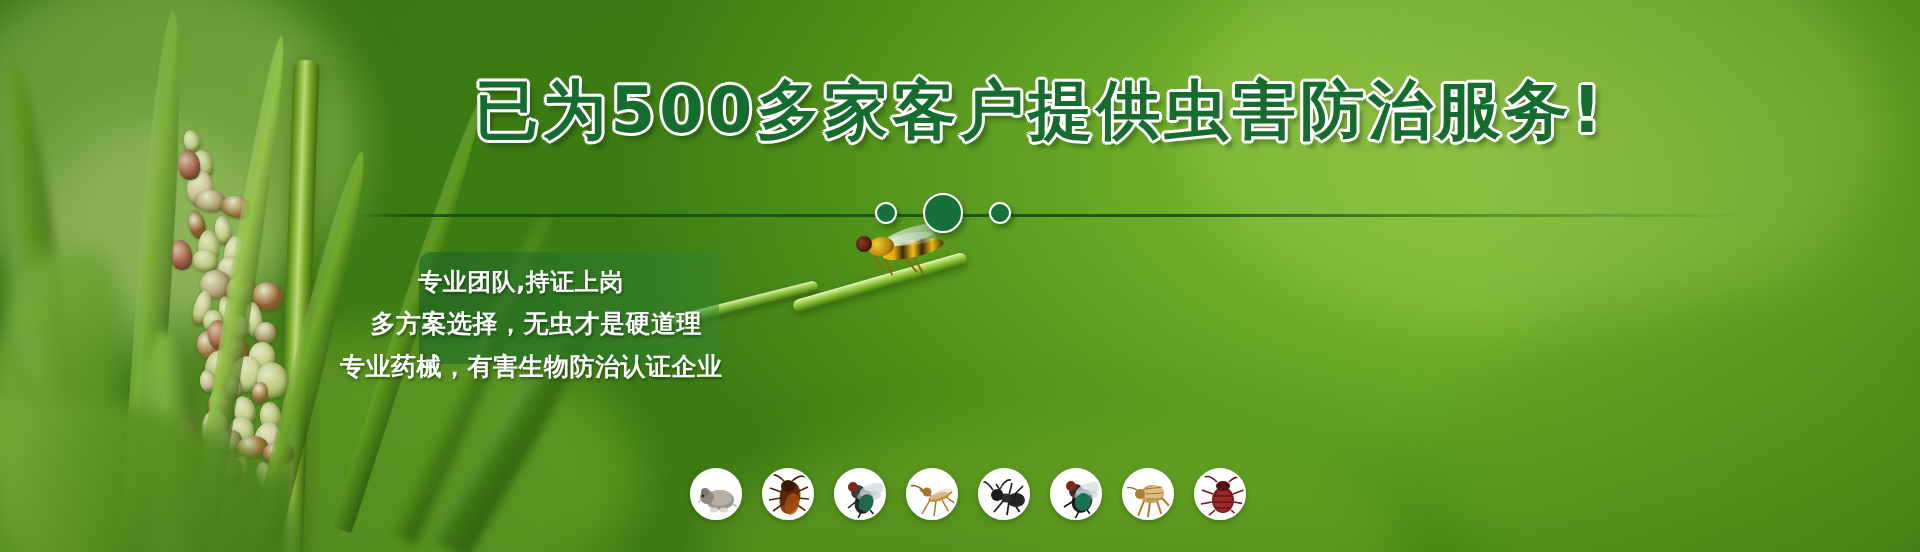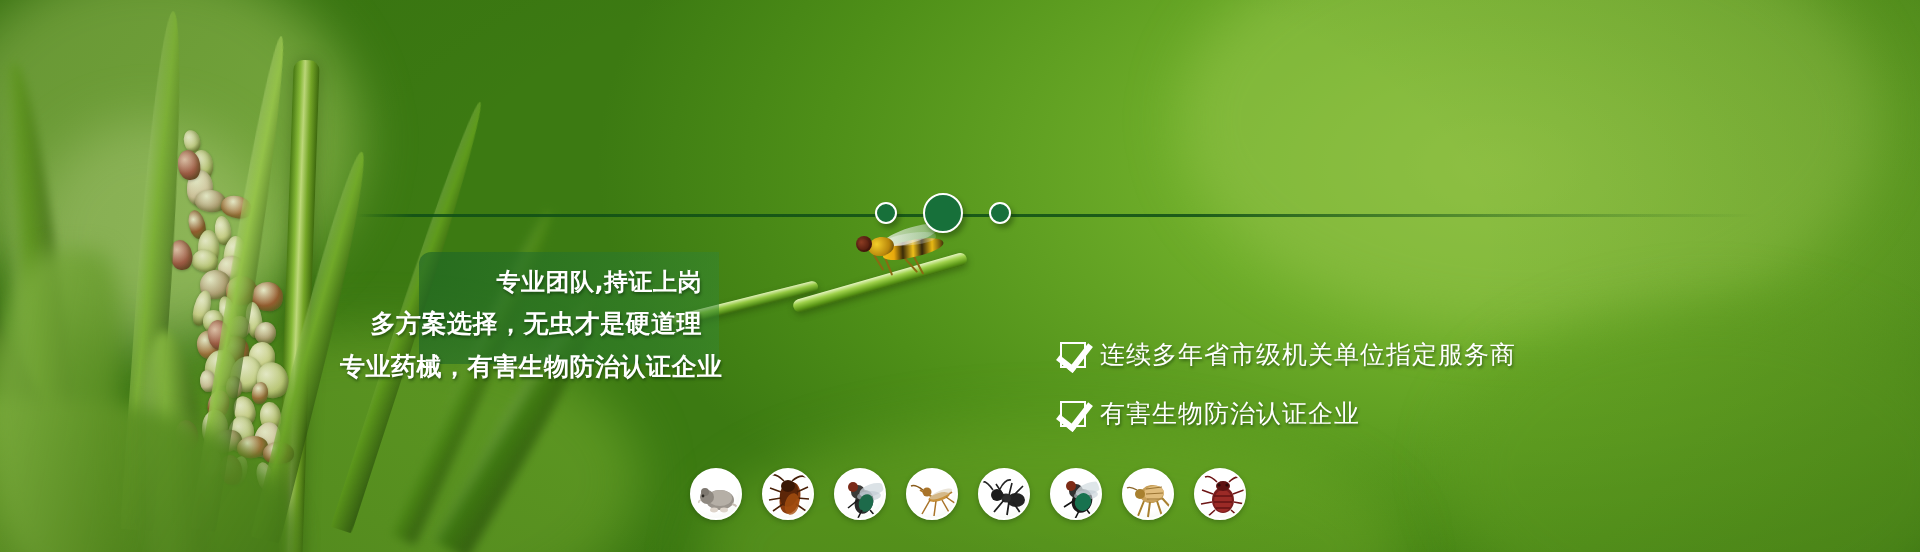--- a/index.html
+++ b/index.html
@@ -175,21 +175,21 @@
     text-align:right;
     padding-right:18px;
     color:#ffffff;
     font-family:"DejaVu Sans", sans-serif;
     font-weight:bold;
   }
   .panel-line{
     white-space:nowrap;
     text-shadow:1px 2px 3px rgba(10,40,5,.55);
   }
-  .pl1{ font-size:24px; line-height:40px; letter-spacing:.5px; }
+  .pl1{ font-size:24px; line-height:40px; letter-spacing:.5px;text-align:center; }
   .pl2{ font-size:25px; line-height:44px; letter-spacing:.5px; }
   .pl3{ font-size:25px; line-height:42px; letter-spacing:.5px; }
 
   
   .rule{
     position:absolute; left:357px; top:214px;
     width:1400px; height:3px;
     background:linear-gradient(90deg, rgba(14,78,22,.0) 0%, rgba(14,78,22,.85) 4%, rgba(14,78,22,.85) 60%, rgba(14,78,22,0) 100%);
   }
 
@@ -349,44 +349,35 @@
       <div class="fly-wing2"></div>
       <div class="fly-thorax"></div>
       <div class="fly-head">
         <div class="fly-eye"></div>
       </div>
     </div>
   </div>
 
   <div class="rule"></div>
 
+  <div class="headline">已为500多家客户提供虫害防治服务!</div>
 
   <div class="dots">
     <div class="dot sm"></div>
     <div class="dot lg"></div>
     <div class="dot sm"></div>
   </div>
 
   <div class="panel"></div>
   <div class="panel-text">
     <div class="panel-line pl1">专业团队,持证上岗</div>
     <div class="panel-line pl2">多方案选择，无虫才是硬道理</div>
     <div class="panel-line pl3">专业药械，有害生物防治认证企业</div>
   </div>
 
-  <div class="bullets">
-    <div class="bullet">
-      <span class="chk"></span>
-      <span>连续多年省市级机关单位指定服务商</span>
-    </div>
-    <div class="bullet">
-      <span class="chk"></span>
-      <span>有害生物防治认证企业</span>
-    </div>
-  </div>
 
   <div class="icons" id="iconStrip">
       <div class="icon-circle" title="鼠">
         <svg width="52" height="52" viewBox="0 0 52 52">
       <ellipse cx="28" cy="30" rx="14" ry="10" fill="#9a948c"></ellipse>
       <ellipse cx="28" cy="28" rx="12" ry="8" fill="#b5afa6"></ellipse>
       <circle cx="15" cy="27" r="7" fill="#8f8981"></circle>
       <circle cx="13" cy="22" r="4" fill="#7d776f"></circle>
       <circle cx="11" cy="26" r="1.4" fill="#2b2723"></circle>
       <path d="M9 30 Q6 31 7 33" stroke="#d8cfc6" stroke-width="1.6" fill="none"></path>

